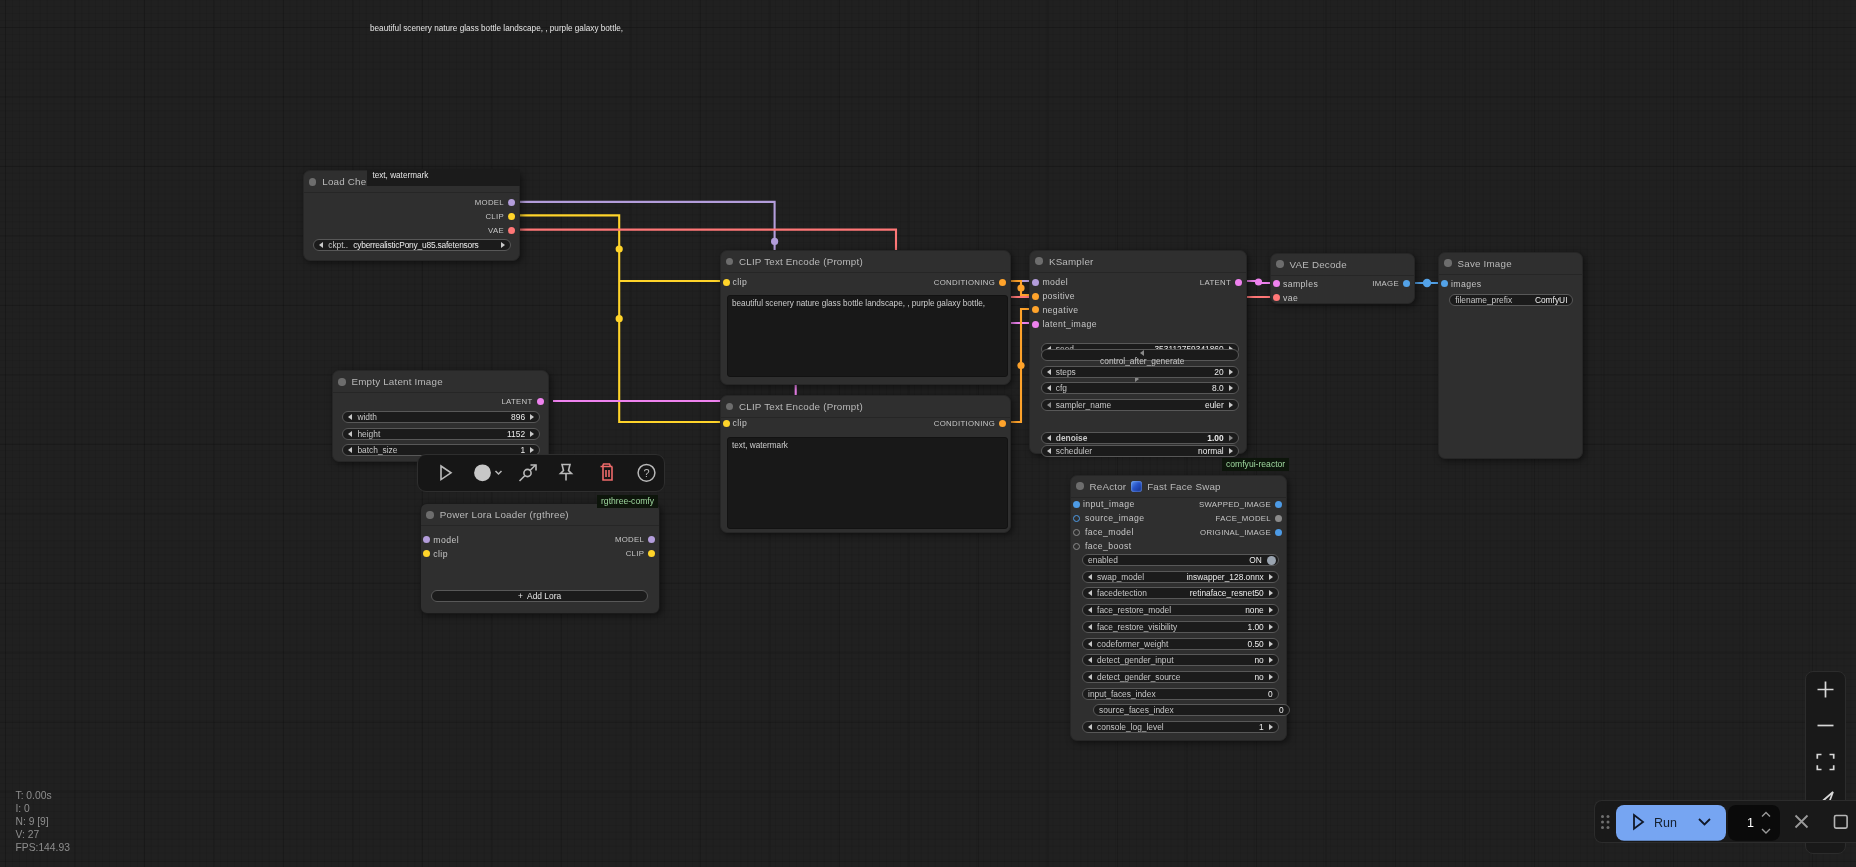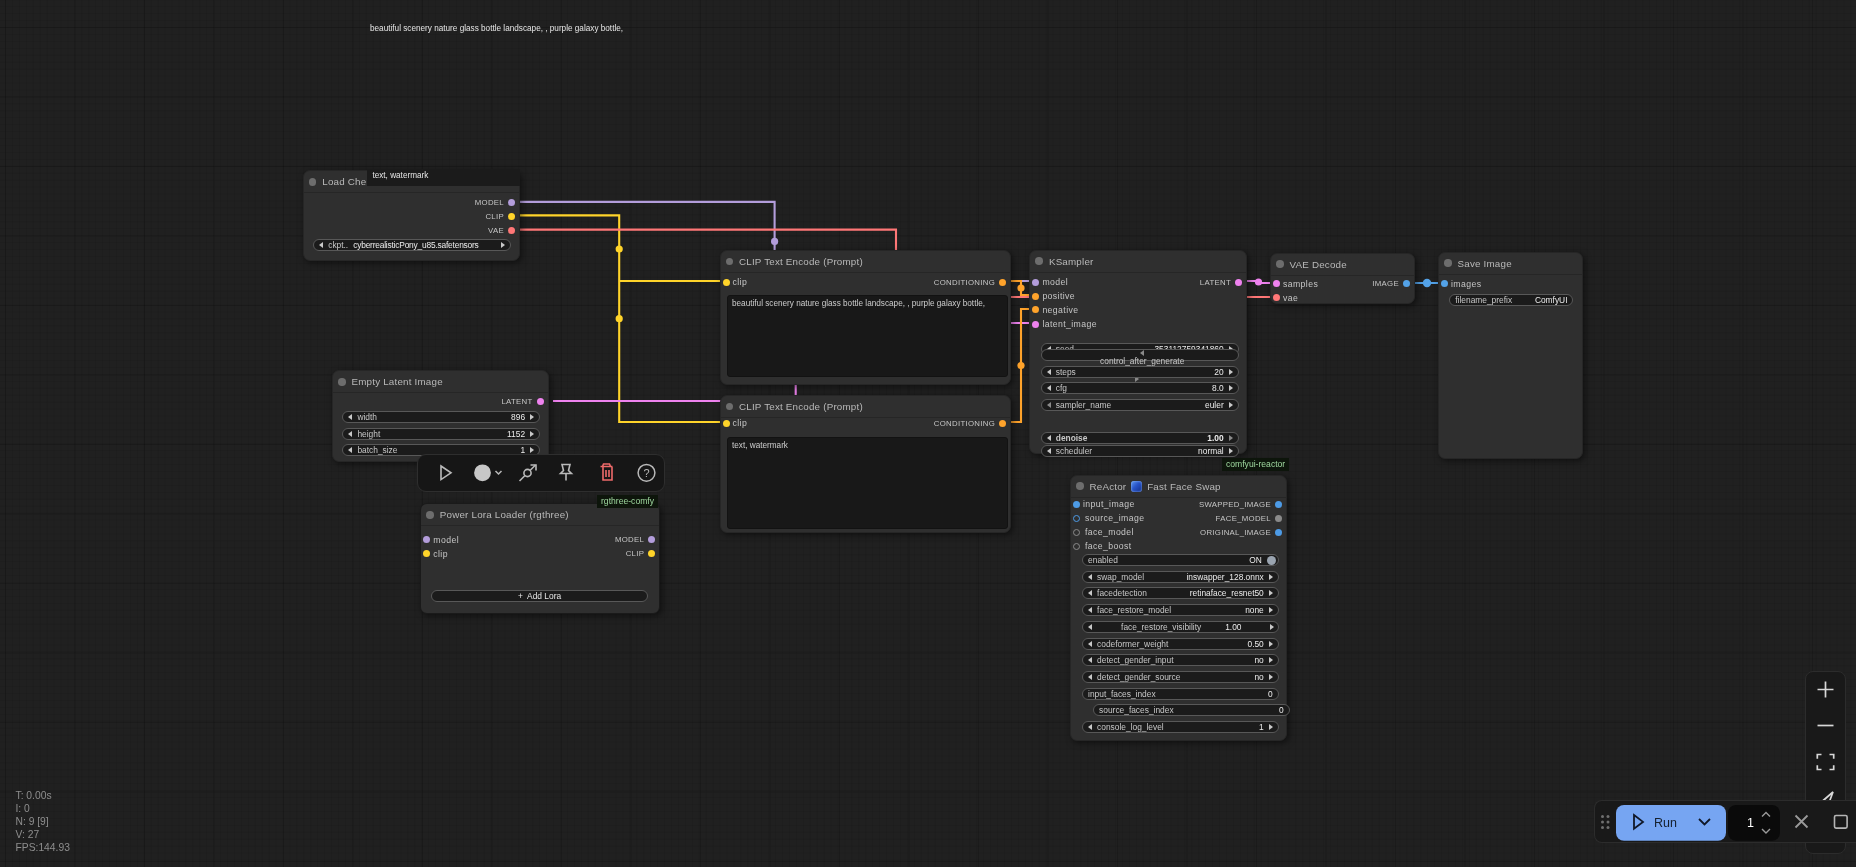--- a/index.html
+++ b/index.html
@@ -256,21 +256,21 @@
       <span class="pnm">facedetection</span>
       <span class="pval">retinaface_resnet50</span>
       <span class="ra"></span>
   </div>
   <div class="pill" style="left:11.1px;top:128.3px;width:196.7px;">
     <span class="la"></span>
       <span class="pnm">face_restore_model</span>
       <span class="pval">none</span>
       <span class="ra"></span>
   </div>
-  <div class="pill" style="left:11.1px;top:145.3px;width:196.7px;gap:24px;">
+  <div class="pill" style="left:11.1px;top:145.3px;width:196.7px;">
     <span class="la"></span>
       <span class="pnm">face_restore_visibility</span>
       <span class="pval">1.00</span>
       <span class="ra"></span>
   </div>
   <div class="pill" style="left:11.1px;top:162px;width:196.7px;">
     <span class="la"></span>
       <span class="pnm">codeformer_weight</span>
       <span class="pval">0.50</span>
       <span class="ra"></span>

